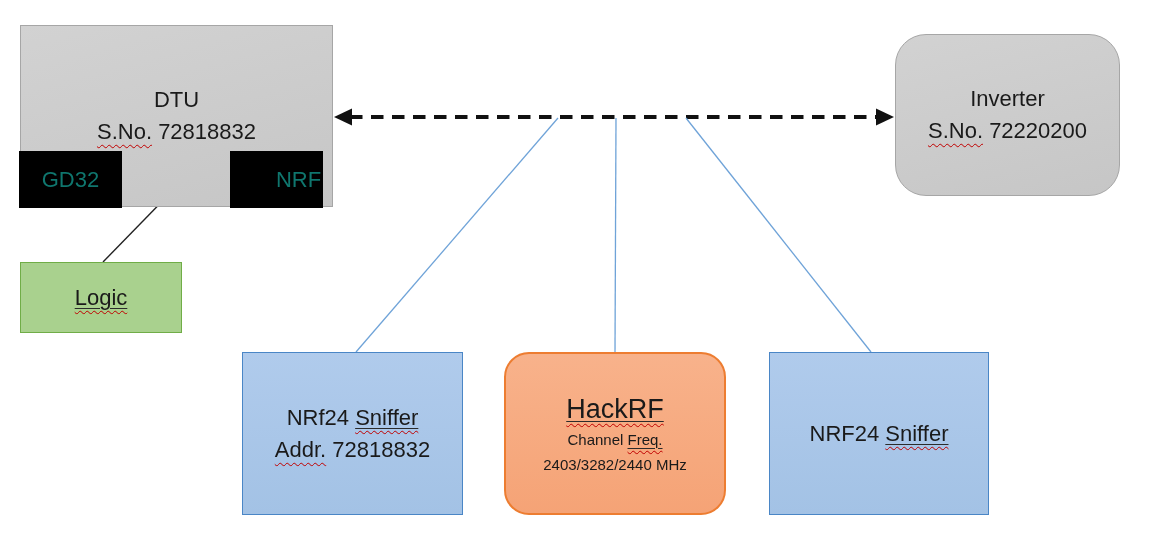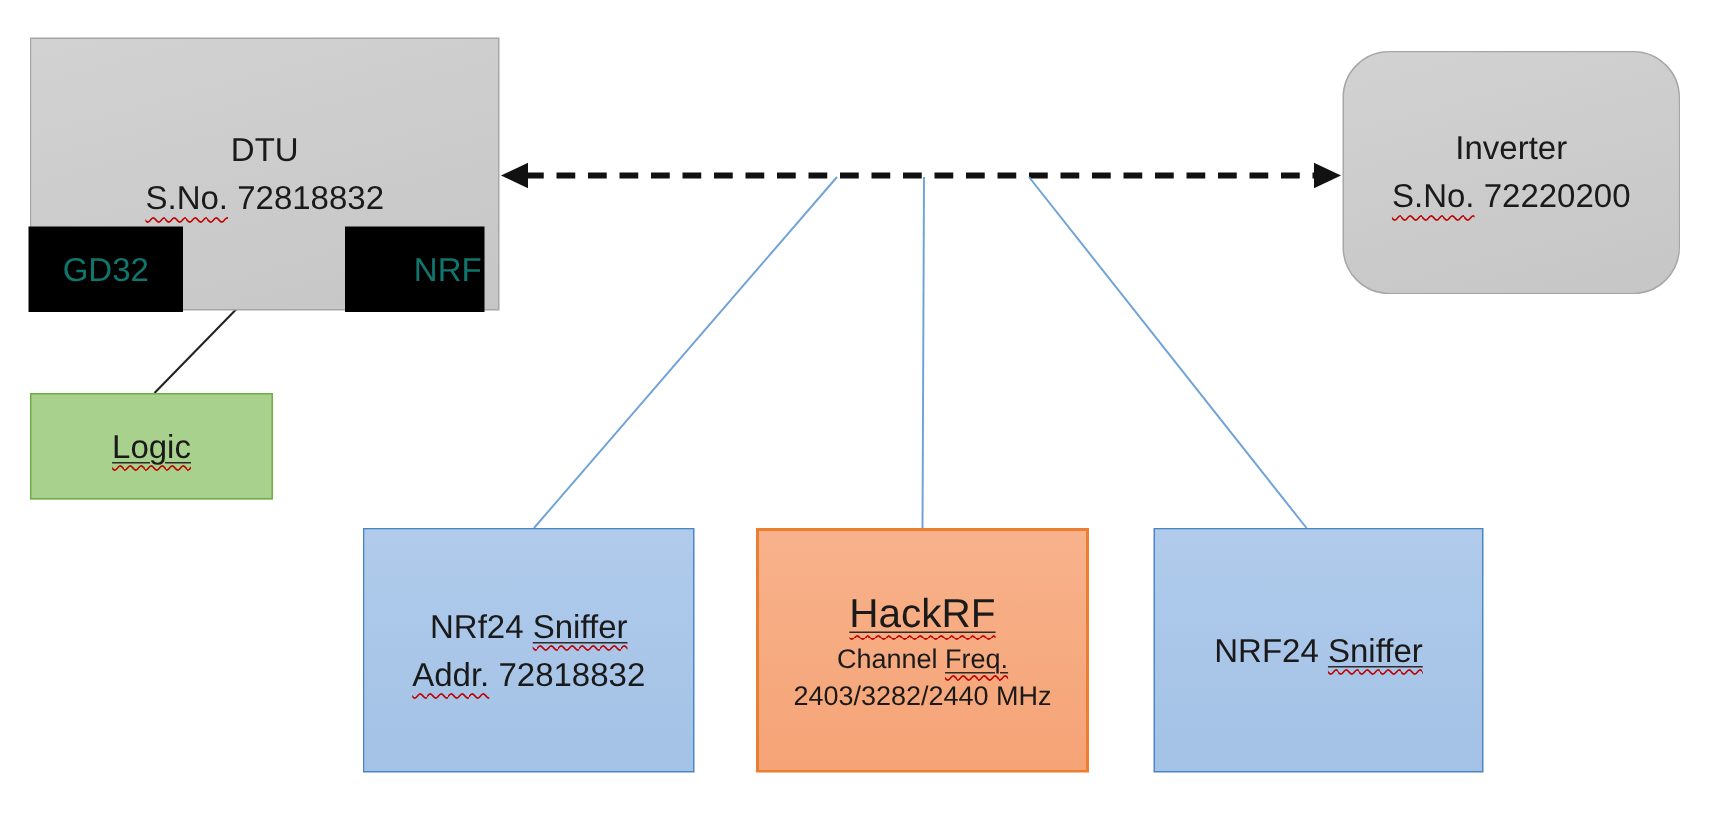--- a/index.html
+++ b/index.html
@@ -39,24 +39,24 @@
   .orange {
     background: linear-gradient(180deg, #f8b28b, var(--orange-fill, #f5a376));
     border: 2px solid var(--orange-border, #ed7d31);
   }
   .dtu      { left: 20px;  top: 25px;  width: 313px; height: 182px; }
   .gd32     { left: 19px;  top: 151px; width: 103px; height: 57px; }
   .nrfchip  { left: 230px; top: 151px; width: 93px; height: 57px; padding-left: 44px; }
   .logic    { left: 20px;  top: 262px; width: 162px; height: 71px; }
   .inverter { left: 895px; top: 34px;  width: 225px; height: 162px; border-radius: 31px; }
   .sn-left  { left: 242px; top: 352px; width: 221px; height: 163px; }
-  .hackrf   { left: 504px; top: 352px; width: 222px; height: 163px; }
+  .hackrf   { left: 504px; top: 352px; width: 222px; height: 163px; border-radius: 25px; }
   .sn-right { left: 769px; top: 352px; width: 220px; height: 163px; }
   .title27 { font-size: 27px; line-height: 36px; }
-  .sub18   { font-size: 18px; line-height: 25px; }
+  .sub18   { font-size: 15px; line-height: 25px; }
   
   .sq {
     text-decoration: underline;
     text-decoration-style: wavy;
     text-decoration-color: var(--squiggle-red, #c00000);
     text-decoration-thickness: 1px;
     text-underline-offset: 5px;
   }
   
   .ul {

